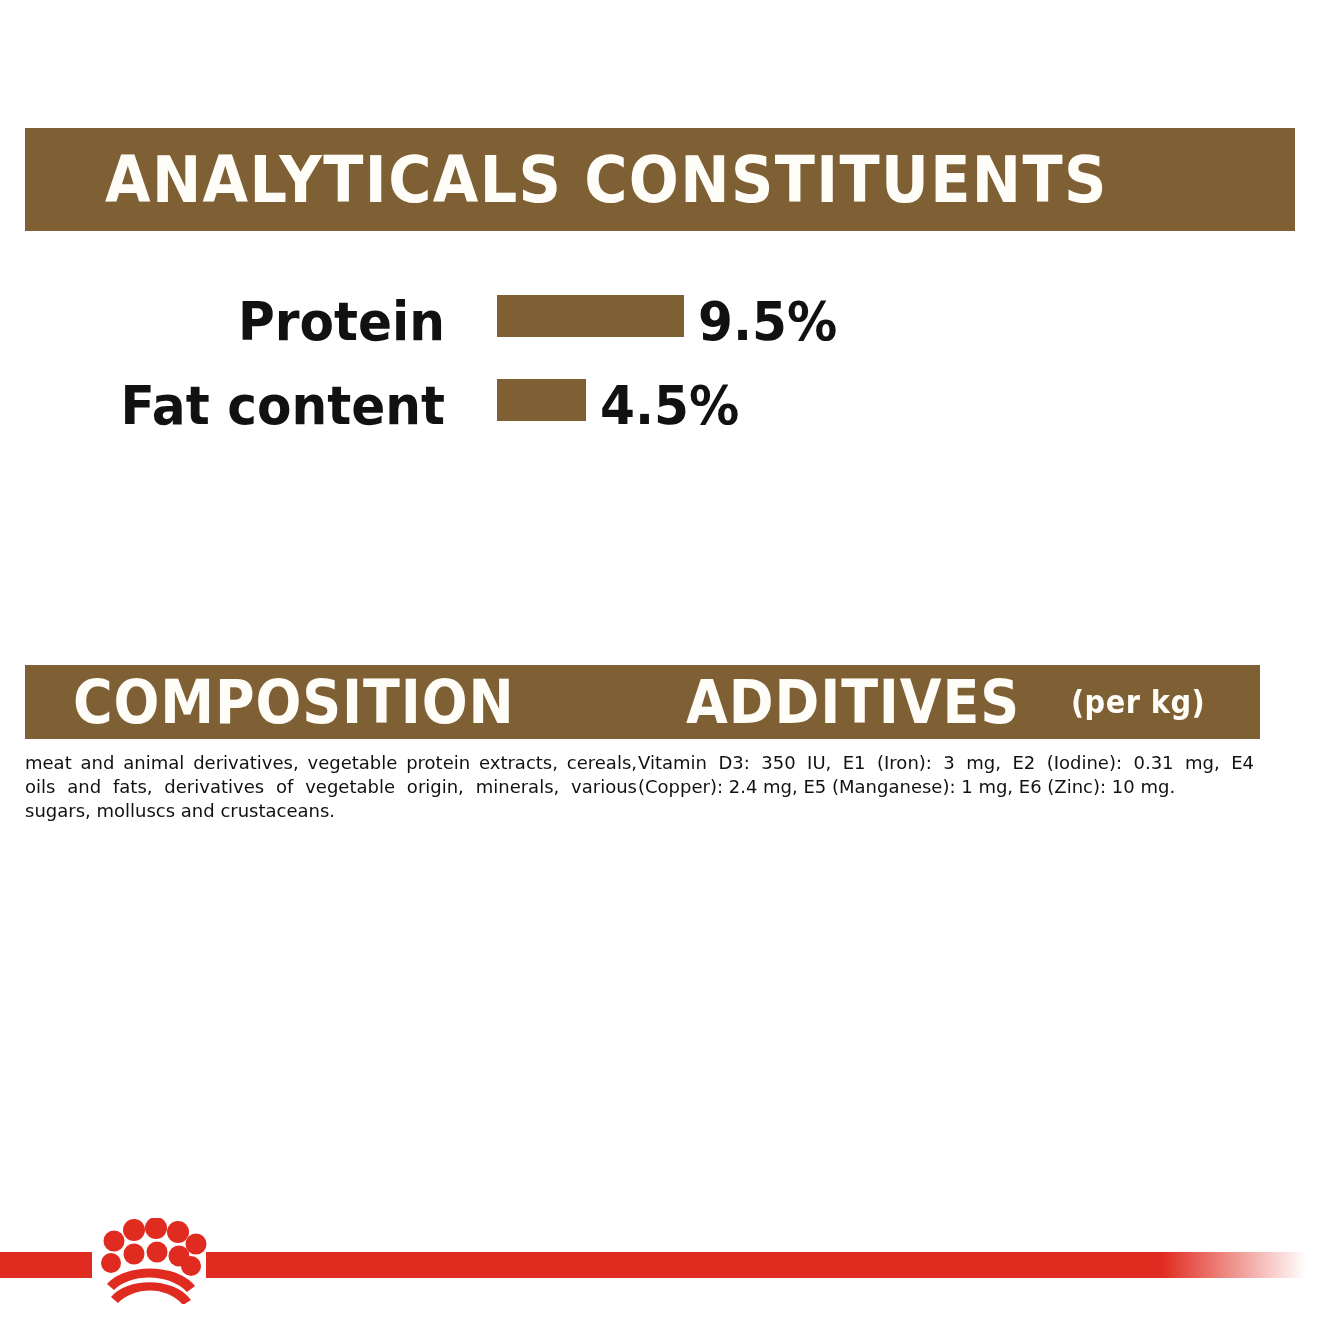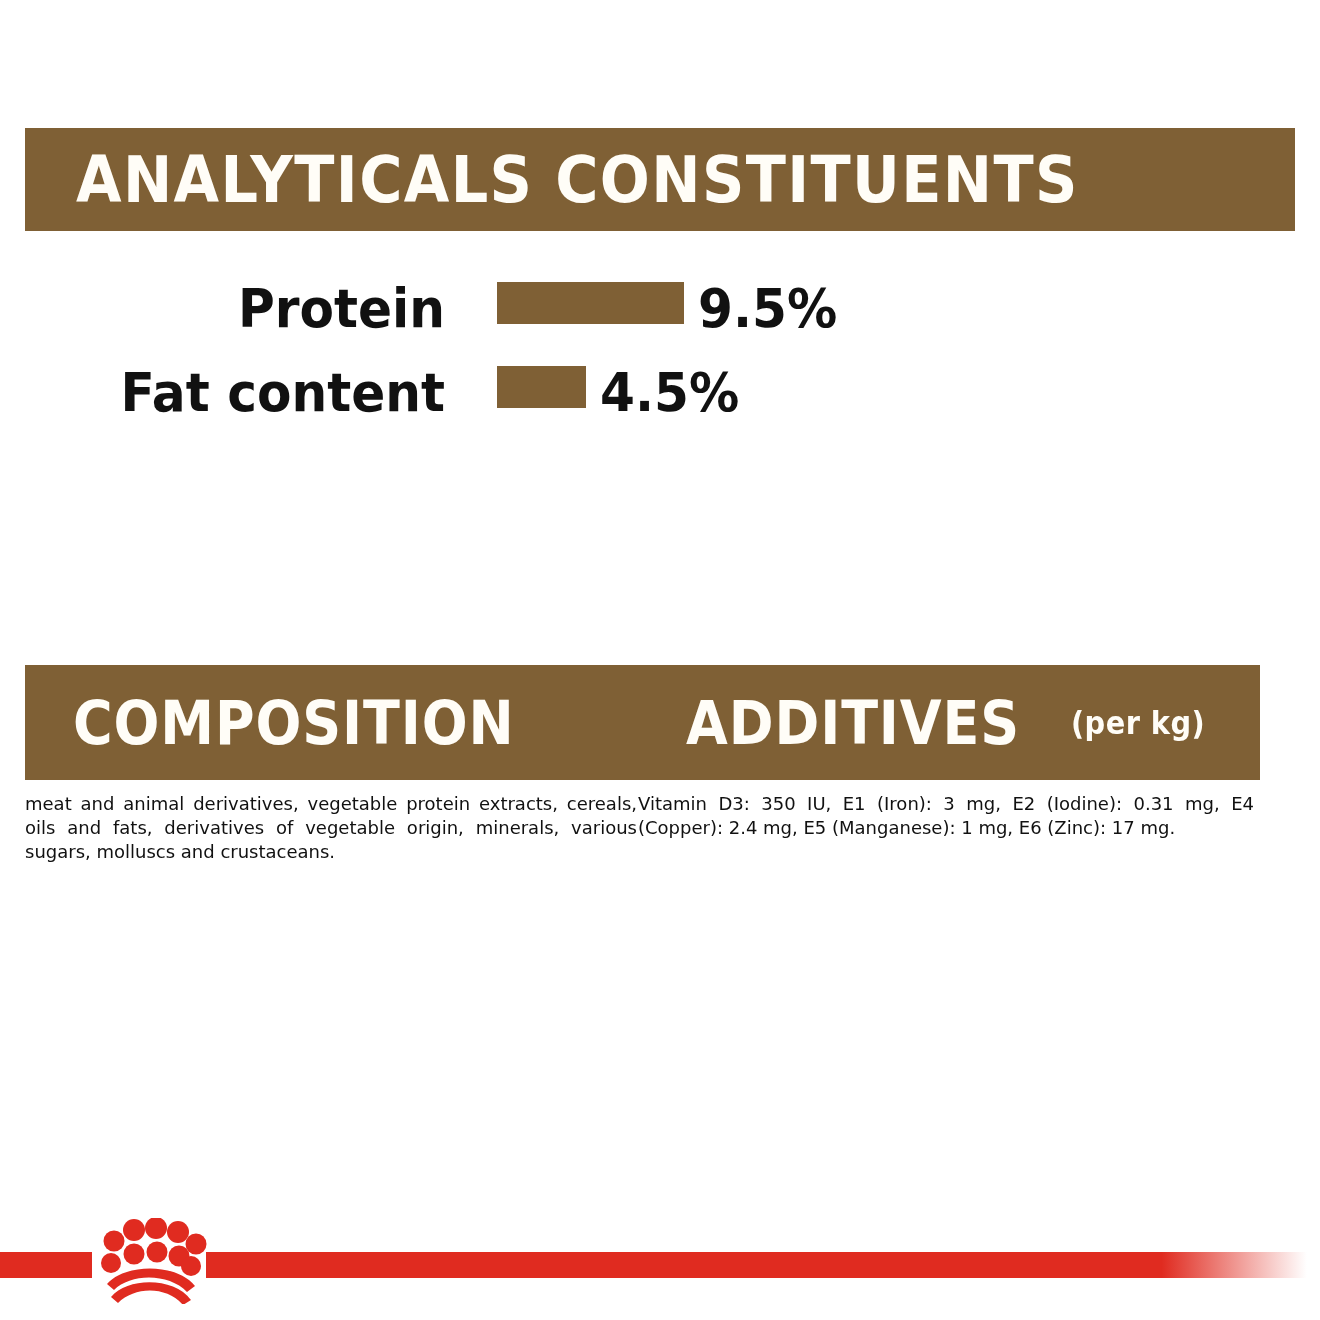--- a/index.html
+++ b/index.html
@@ -23,38 +23,38 @@
     align-items: center;
     box-sizing: border-box;
   }
 
   #analyticals-header {
     position: absolute;
     left: 25px;
     top: 128px;
     width: 1270px;
     height: 103px;
-    padding-left: 51px;
+    padding-left: 80px;
   }
   #analyticals-header .htext {
     font-family: "DejaVu Sans", sans-serif;
     font-weight: bold;
     font-size: 64px;
     letter-spacing: 1.5px;
     transform: scaleX(0.92);
     transform-origin: left center;
     white-space: nowrap;
     line-height: 1;
   }
 
   
   #constituents {
     position: absolute;
     left: 0px;
-    top: 267px;
+    top: 280px;
     width: 1104px;
   }
   .const-row {
     display: flex;
     align-items: center;
     height: 84px;
   }
   .const-label {
     width: 445px;
     text-align: right;
@@ -96,21 +96,21 @@
     top: 665px;
     width: 620px;
   }
   #additives-block {
     position: absolute;
     left: 638px;
     top: 665px;
     width: 622px;
   }
   .col-header {
-    height: 115px;
+    height: 74px;
     background: #7F6035;
     display: flex;
     align-items: center;
     padding-left: 48px;
     box-sizing: border-box;
     color: #FFFDF7;
   }
   .col-header .htext {
     font-family: "DejaVu Sans", sans-serif;
     font-weight: bold;
@@ -213,21 +213,21 @@
     <span class="htext">COMPOSITION</span>
   </div>
   <div class="col-body">meat and animal derivatives, vegetable protein extracts, cereals, oils and fats, derivatives of vegetable origin, minerals, various sugars, molluscs and crustaceans.</div>
 </div>
 
 <div id="additives-block">
   <div class="col-header">
     <span class="htext">ADDITIVES</span>
     <span class="hsuffix">(per kg)</span>
   </div>
-  <div class="col-body">Vitamin D3: 350 IU, E1 (Iron): 3 mg, E2 (Iodine): 0.31 mg, E4 (Copper): 2.4 mg, E5 (Manganese): 1 mg, E6 (Zinc): 17 mg.</div>
+  <div class="col-body">Vitamin D3: 350 IU, E1 (Iron): 3 mg, E2 (Iodine): 0.31 mg, E4 (Copper): 2.4 mg, E5 (Manganese): 1 mg, E6 (Zinc): 10 mg.</div>
 </div>
 
 <div id="footer">
   <div class="red-band"></div>
   <div class="logo-mask"></div>
   <svg class="crown" viewBox="0 0 112 86">
     <g fill="#E02B20">
 
       <circle cx="39" cy="12" r="11"></circle>
       <circle cx="61" cy="10" r="11"></circle>

